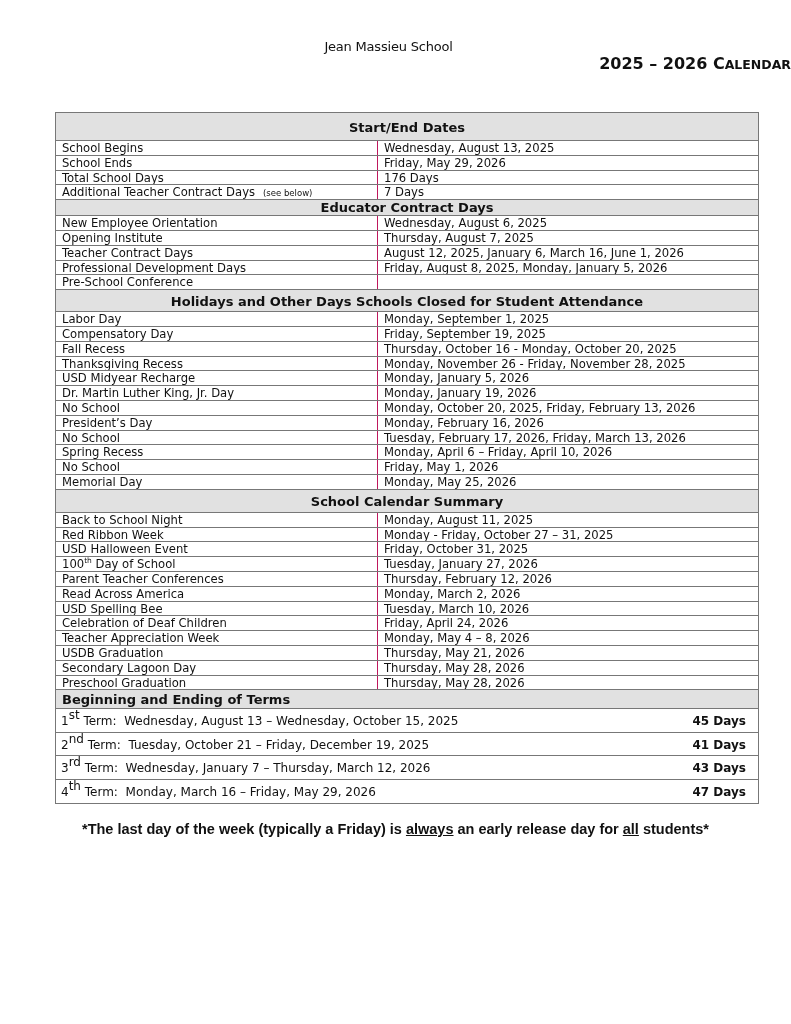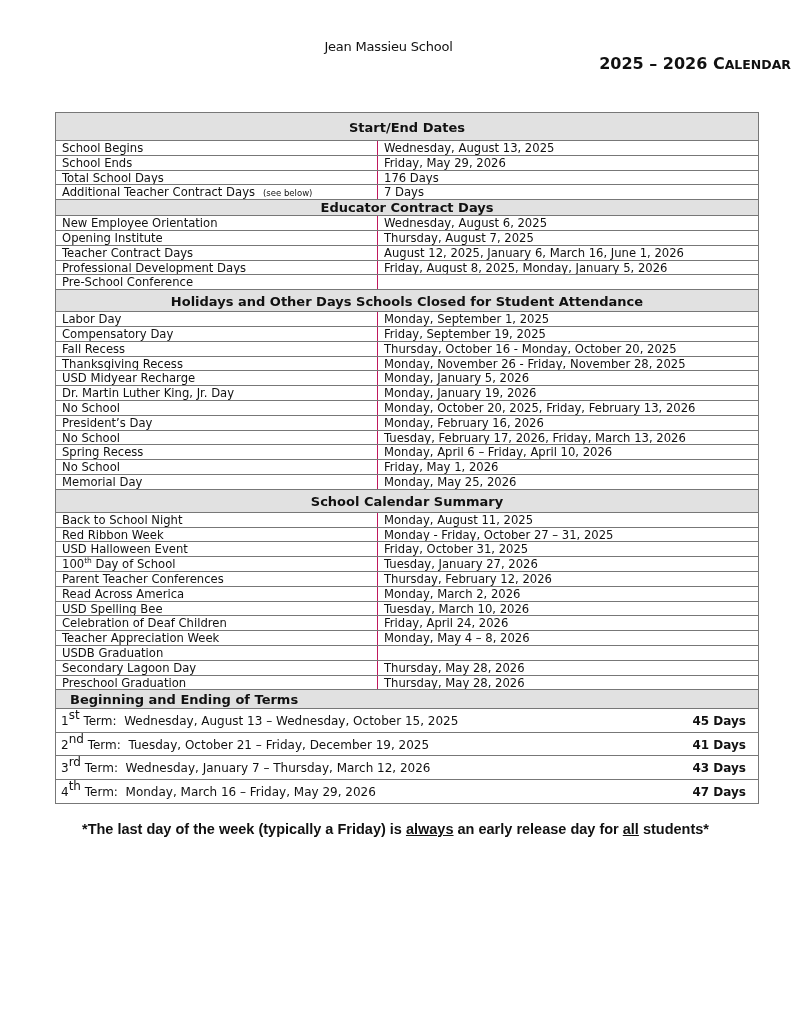--- a/index.html
+++ b/index.html
@@ -21,21 +21,21 @@
       border: 1px solid #777;
       box-sizing: border-box;
       margin-top: 22px;
     }
     .section-header {
       background: #e1e1e1; text-align: center; font-weight: bold; font-size: 13px;
       border-bottom: 1px solid #777; box-sizing: border-box;
     }
     .section-header.tall { height: 28px; line-height: 30px; }
     .section-header.mid { height: 21px; line-height: 22px; }
-    .section-header.left { text-align: left; padding-left: 14px; height: 19px; line-height: 19px; }
+    .section-header.left { text-align: left; padding-left: 6px; height: 19px; line-height: 19px; }
     .row {
       display: flex; height: 14.8px; line-height: 14.8px; font-size: 11.6px;
       border-bottom: 1px solid #777; box-sizing: border-box; background: #fff;
     }
     .row:last-child { border-bottom: 1px solid #777; }
     .row .c1 { width: 322px; padding-left: 6px; border-right: 1px solid #be185d; box-sizing: border-box; white-space: nowrap; overflow: hidden; }
     .row .c2 { flex: 1; padding-left: 6px; box-sizing: border-box; white-space: nowrap; overflow: hidden; }
     .small-note { font-size: 8.5px; margin-left: 8px; }
     sup { font-size: 7.5px; line-height: 0; vertical-align: 5px; }
     .term-row {
@@ -186,20 +186,21 @@
       <div class="row">
         <div class="c1"><span>Celebration of Deaf Children</span></div>
         <div class="c2">Friday, April 24, 2026</div>
       </div>
       <div class="row">
         <div class="c1"><span>Teacher Appreciation Week</span></div>
         <div class="c2">Monday, May 4 – 8, 2026</div>
       </div>
       <div class="row">
         <div class="c1"><span>USDB Graduation</span></div>
+        <div class="c2">Thursday, May 21, 2026</div>
       </div>
       <div class="row">
         <div class="c1"><span>Secondary Lagoon Day</span></div>
         <div class="c2">Thursday, May 28, 2026</div>
       </div>
       <div class="row">
         <div class="c1"><span>Preschool Graduation</span></div>
         <div class="c2">Thursday, May 28, 2026</div>
       </div>
     </div>

